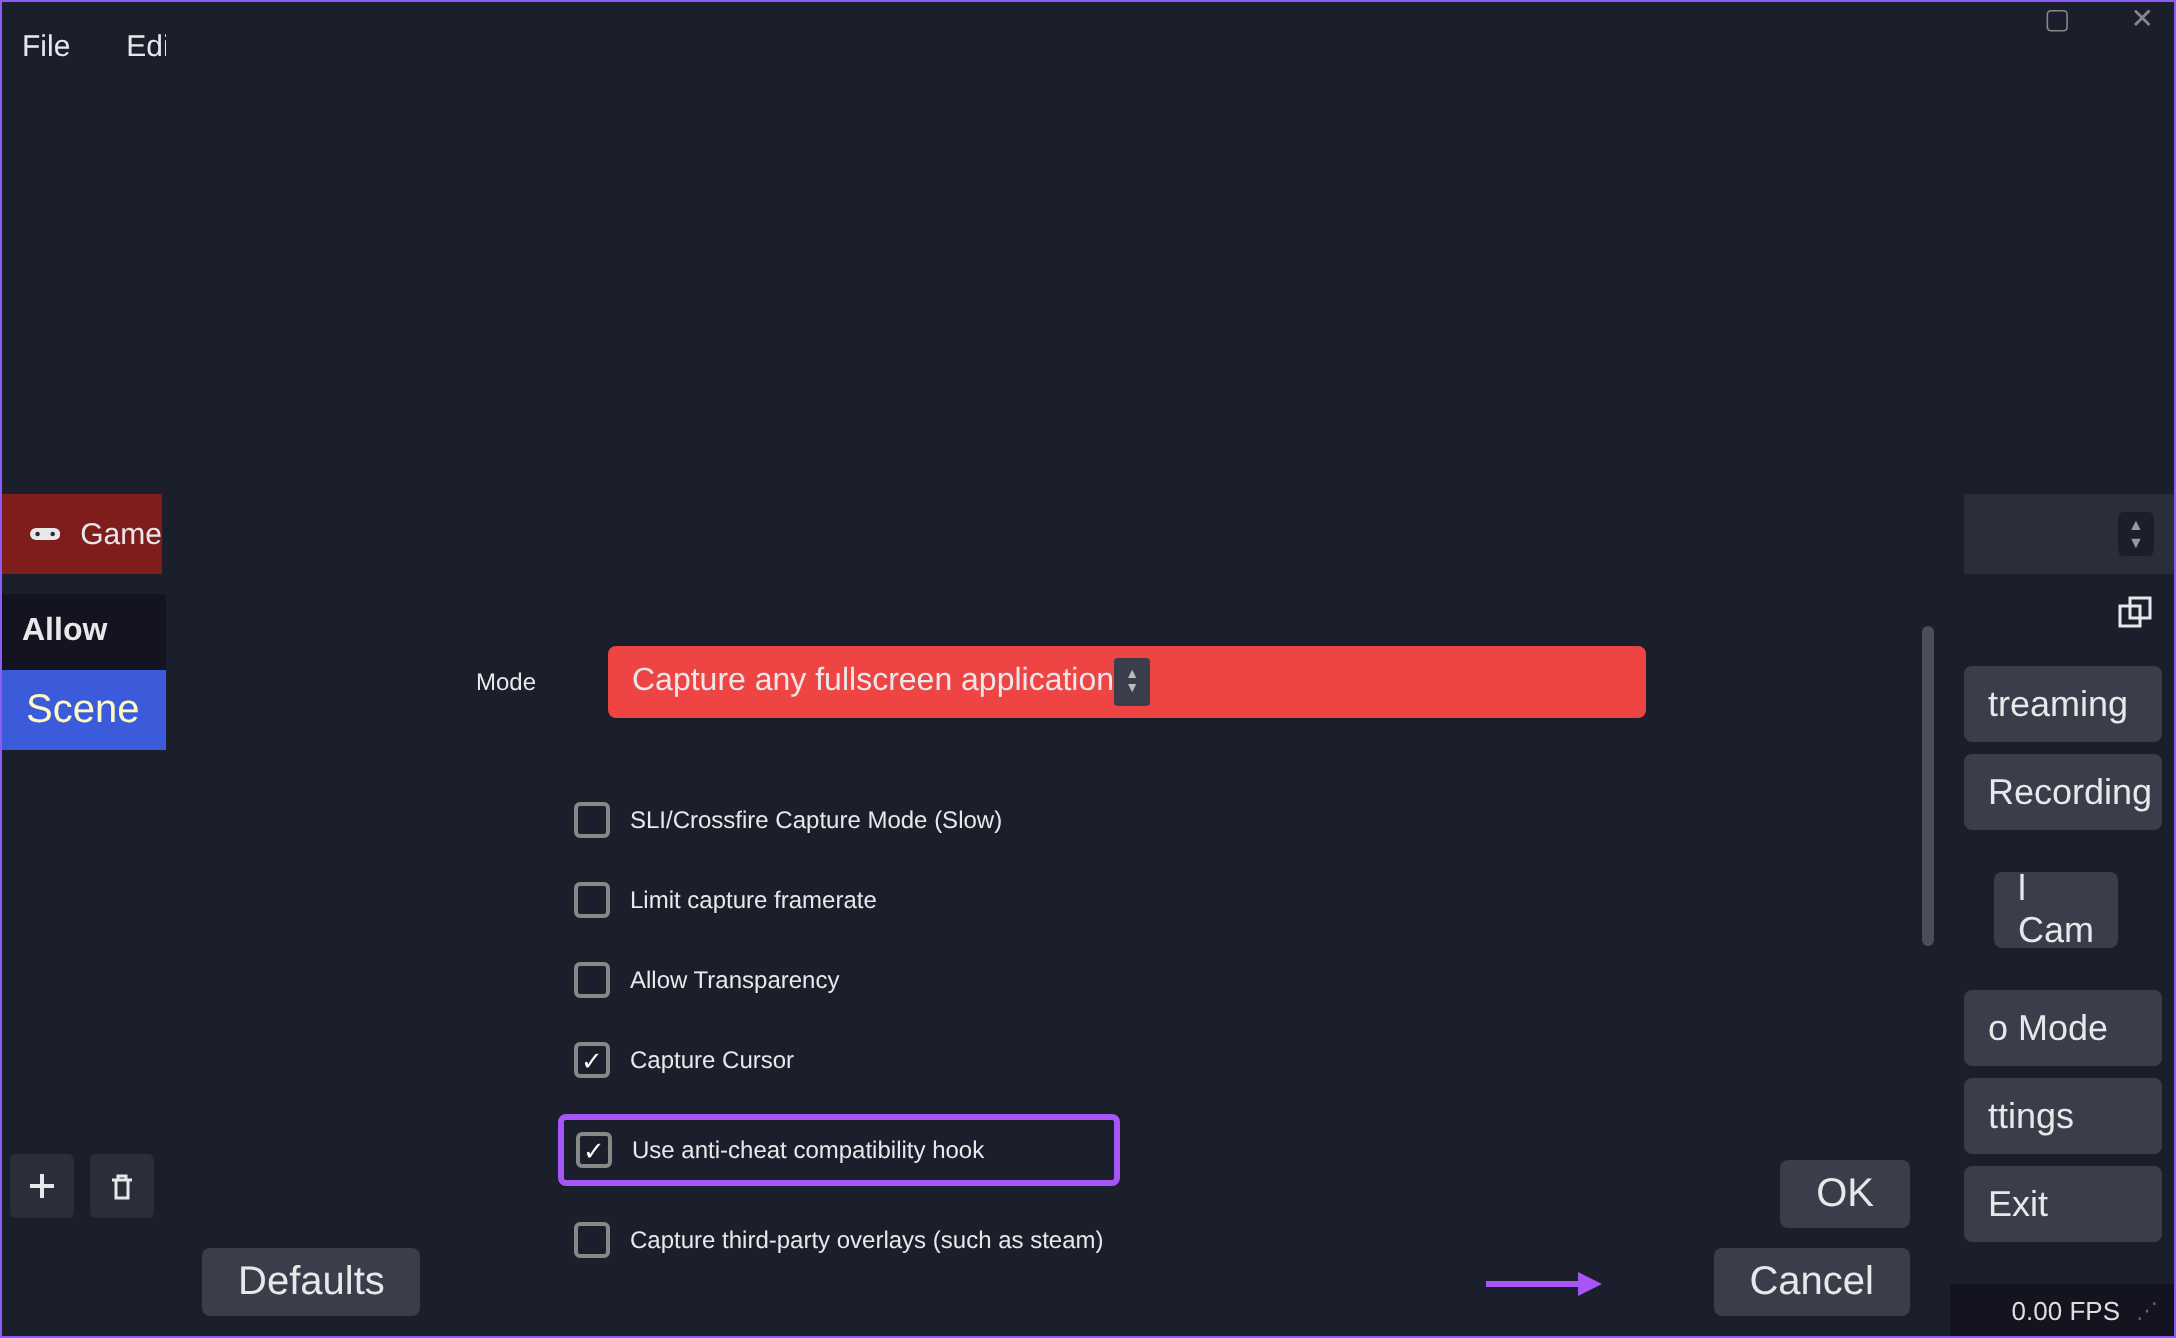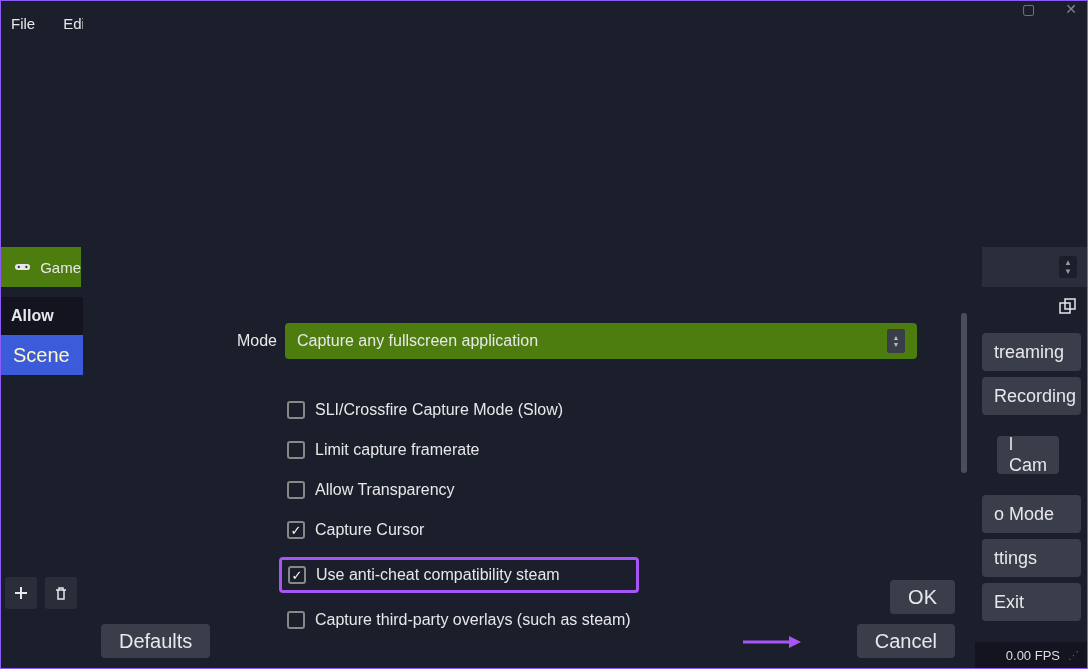--- a/index.html
+++ b/index.html
@@ -38,21 +38,21 @@
   font-size: 15px;
   color: #e8e8ea;
 }
 .menubar span { cursor: default; }
 .source-bar {
   position: absolute;
   top: 246px;
   left: 0;
   width: 80px;
   height: 40px;
-  background: #4d7c0f;
+  background: #7f1d1d;
   display: flex;
   align-items: center;
   gap: 10px;
   padding-left: 14px;
   font-size: 15px;
   color: #e8e8ea;
 }
 .scenes-panel {
   position: absolute;
   top: 296px;
@@ -175,36 +175,36 @@
 }
 .form-row {
   position: absolute;
   top: 322px;
   left: 146px;
   display: flex;
   align-items: center;
 }
 .form-label {
   width: 48px;
-  text-align: right;
-  margin-right: 8px;
-  font-size: 16px;
+  text-align: center;
+  margin-right: 27px;
+  font-size: 12px;
   color: #e8e8ea;
 }
 .dropdown {
-  width: 632px;
+  width: 519px;
   height: 36px;
-  background: #4d7c0f;
+  background: #ef4444;
   border-radius: 4px;
   display: flex;
   align-items: center;
   padding: 0 12px;
   font-size: 16px;
   color: #e8e8ea;
-  justify-content: space-between;
+  justify-content: flex-start;
 }
 .dropdown .spinner-dd {
   width: 18px;
   height: 24px;
   background: #3a3d4a;
   border-radius: 2px;
   display: flex;
   flex-direction: column;
   align-items: center;
   justify-content: center;
@@ -216,21 +216,21 @@
   top: 396px;
   left: 196px;
   display: flex;
   flex-direction: column;
   gap: 14px;
 }
 .checkbox-row {
   display: flex;
   align-items: center;
   gap: 10px;
-  font-size: 16px;
+  font-size: 12px;
   color: #e8e8ea;
   padding: 4px 8px;
 }
 .checkbox {
   width: 18px;
   height: 18px;
   border: 2px solid #888;
   border-radius: 3px;
   display: flex;
   align-items: center;
@@ -394,21 +394,21 @@
         <div class="checkbox"></div>
         <span>Allow Transparency</span>
       </div>
       <div class="checkbox-row">
         <div class="checkbox checked"></div>
         <span>Capture Cursor</span>
       </div>
       <div class="highlighted">
         <div class="checkbox-row">
           <div class="checkbox checked"></div>
-          <span>Use anti-cheat compatibility steam</span>
+          <span>Use anti-cheat compatibility hook</span>
         </div>
       </div>
       <div class="checkbox-row">
         <div class="checkbox"></div>
         <span>Capture third-party overlays (such as steam)</span>
       </div>
     </div>
 
   <div class="defaults-btn">
     <div class="btn">Defaults</div>

